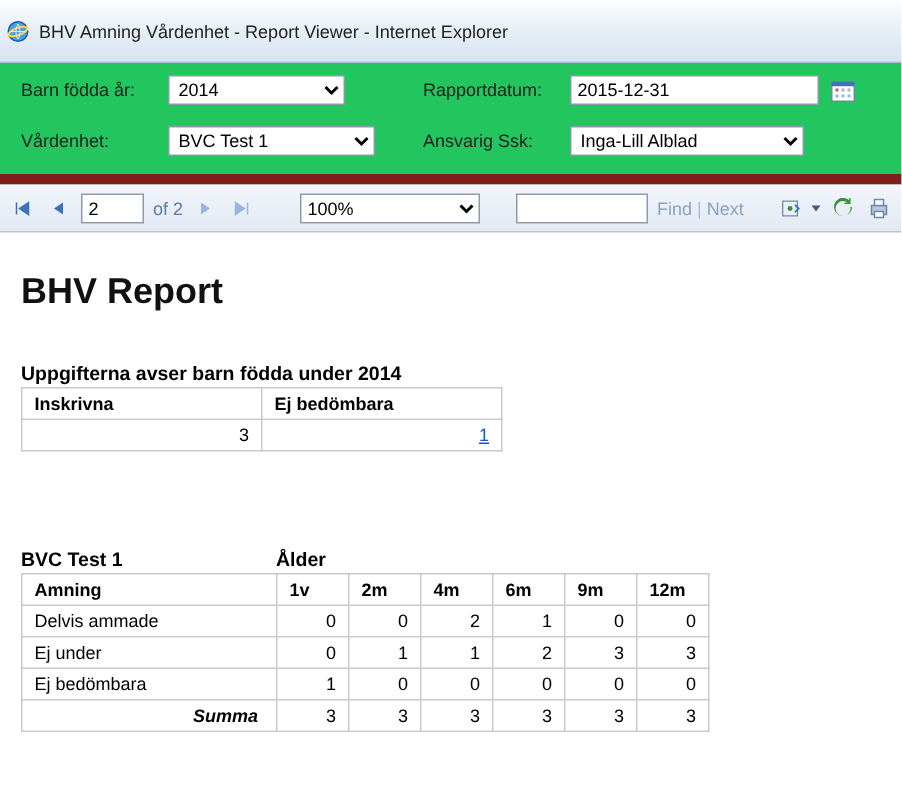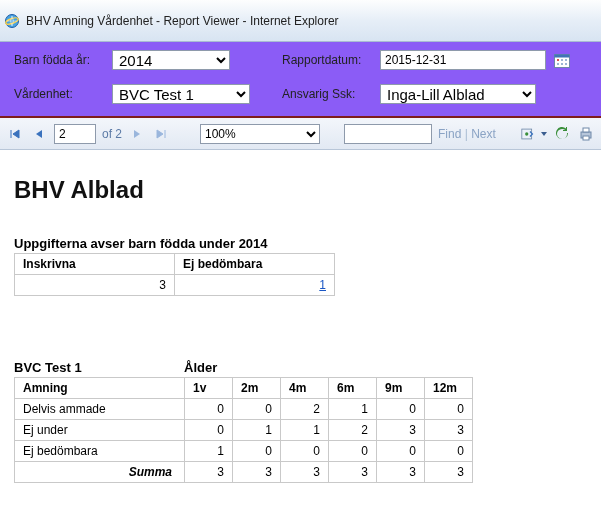--- a/index.html
+++ b/index.html
@@ -20,42 +20,42 @@
     gap: 6px;
   }
   .ie-icon {
     width: 16px; height: 16px;
   }
   .titlebar .title {
     color: #222;
     font-size: 12px;
   }
   .filterbar {
-    background: #8b5cf6;
-    border-bottom: 2px solid #7f1d1d;
+    background: #22c55e;
+    border-bottom: 7px solid #7f1d1d;
     padding: 8px 14px 12px 14px;
   }
   .filter-row {
     display: flex;
     align-items: center;
     margin-bottom: 14px;
     gap: 8px;
   }
   .filter-row:last-child { margin-bottom: 0; }
   .lbl {
     color: #222;
     white-space: nowrap;
   }
   .lbl1 { width: 90px; }
   .lbl2 { width: 90px; }
   select.fld {
     border: 1px solid #8e9aab;
     background: #fff;
     height: 20px;
-    font-size: 15px;
+    font-size: 12px;
     padding: 0 2px;
   }
   input.datefld {
     border: 1px solid #8e9aab;
     background: #fff;
     height: 20px;
     font-size: 12px;
     padding: 0 4px;
     width: 166px;
   }
@@ -253,21 +253,21 @@
   <span class="tbtn">
     <svg width="16" height="16" viewBox="0 0 16 16">
       <rect x="3" y="6" width="10" height="6" fill="#b7c6da" stroke="#6f88a8"></rect>
       <rect x="5" y="2" width="6" height="4" fill="#fff" stroke="#6f88a8"></rect>
       <rect x="5" y="10" width="6" height="4" fill="#fff" stroke="#6f88a8"></rect>
     </svg>
   </span>
 </div>
 
 <div class="content">
-  <h1 class="report-title">BHV Alblad</h1>
+  <h1 class="report-title">BHV Report</h1>
 
   <div class="subhead">Uppgifterna avser barn födda under 2014</div>
   <table class="t1">
     <tbody>
         <tr>
       <th style="width:160px">Inskrivna</th>
       <th style="width:160px">Ej bedömbara</th>
     </tr>
     <tr>
       <td class="num">3</td>

